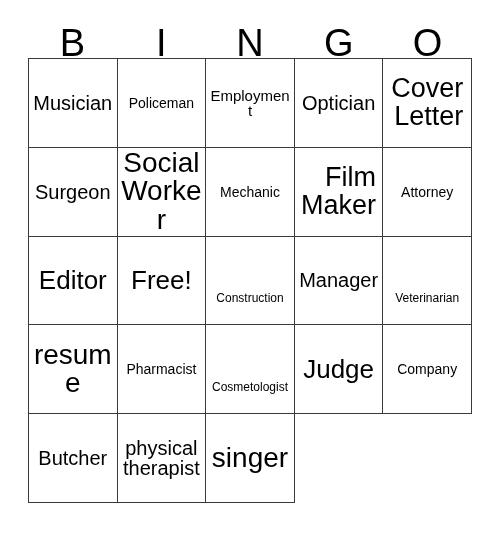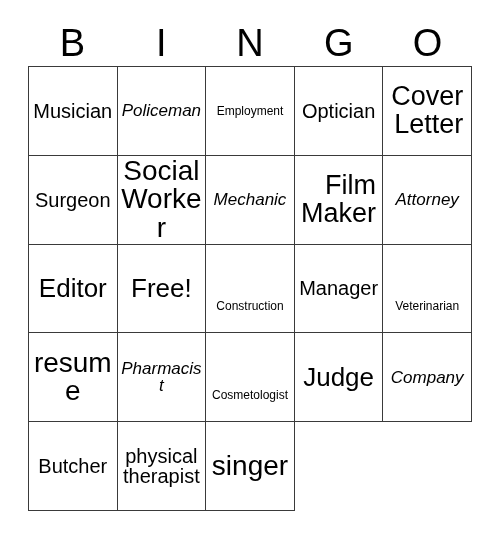--- a/index.html
+++ b/index.html
@@ -37,21 +37,21 @@
     justify-content: center;
     font-size: 38px;
     line-height: 1;
     font-weight: 400;
     color: #000000;
     letter-spacing: 0px;
   }
   #grid {
     position: absolute;
     left: 28px;
-    top: 66px;
+    top: 58px;
     width: 444px;
     height: 445px;
     display: grid;
     grid-template-columns: repeat(5, 1fr);
     grid-template-rows: repeat(5, 1fr);
     border-top: 1.5px solid #3a3a3a;
     border-left: 1.5px solid #3a3a3a;
     box-sizing: border-box;
     background: #ffffff;
   }
@@ -69,22 +69,22 @@
   }
   .cell-text {
     display: block;
     line-height: 1.02;
     color: #000000;
     white-space: pre-line;
     word-break: break-word;
   }
   
   .fs-xs  { font-size: 12px; margin-top: 36px; }
-  .fs-sm  { font-size: 12px; text-align: right; }
-  .fs-md  { font-size: 17px; font-style: italic; }
+  .fs-sm  { font-size: 15px; }
+  .fs-md  { font-size: 14px; }
   .fs-lg  { font-size: 20px; }
   .fs-xl  { font-size: 28px; }
   .fs-2xl { font-size: 27px; text-align: right; }
   .fs-3xl { font-size: 26px; }
   .fs-4xl { font-size: 36px; }
 </style>
 </head>
 <body>
 
 <div id="card">

